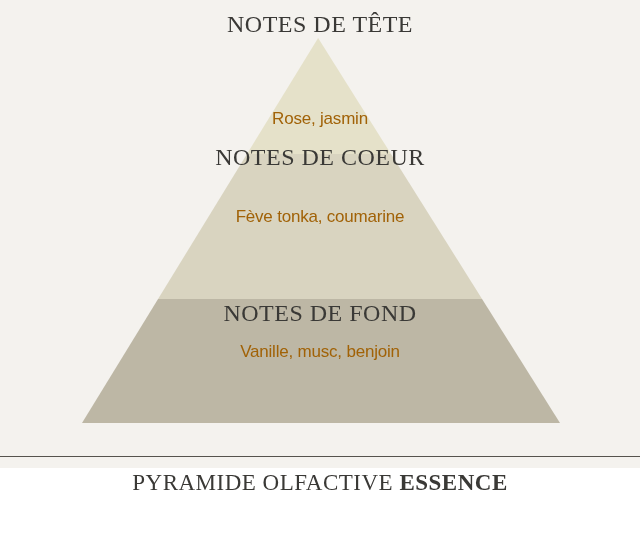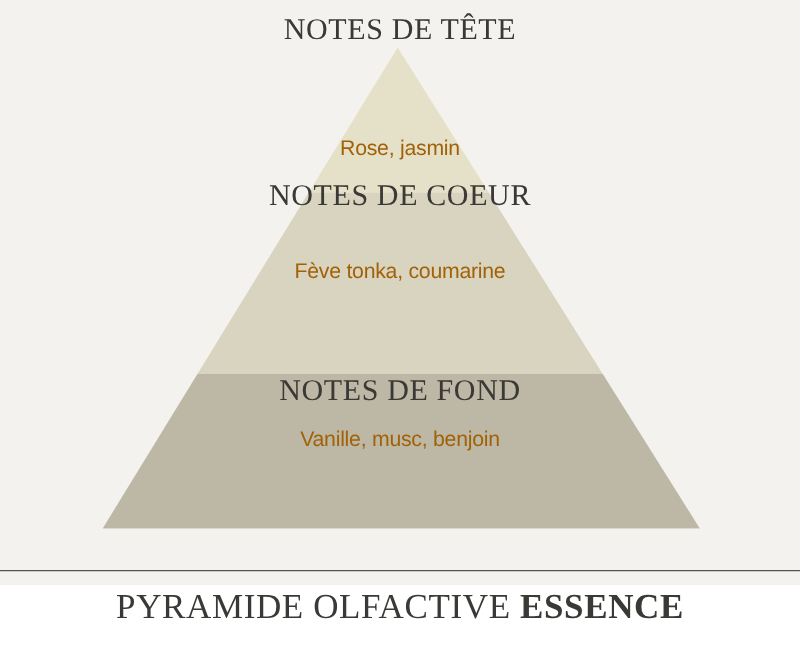--- a/index.html
+++ b/index.html
@@ -59,21 +59,21 @@
     position: absolute;
     left: 0;
     top: 456px;
     width: 640px;
     height: 0;
     border-top: 1.5px solid #55534d;
   }
   .footer-caption {
     top: 470px;
     font-family: "Liberation Serif", serif;
-    font-size: 28px;
+    font-size: 23px;
     letter-spacing: 0.5px;
     color: #3a3936;
   }
   .footer-caption .bold { font-weight: 700; }
 </style>
 </head>
 <body>
 
 <div class="canvas" style="background: rgb(244, 242, 238);">
 

